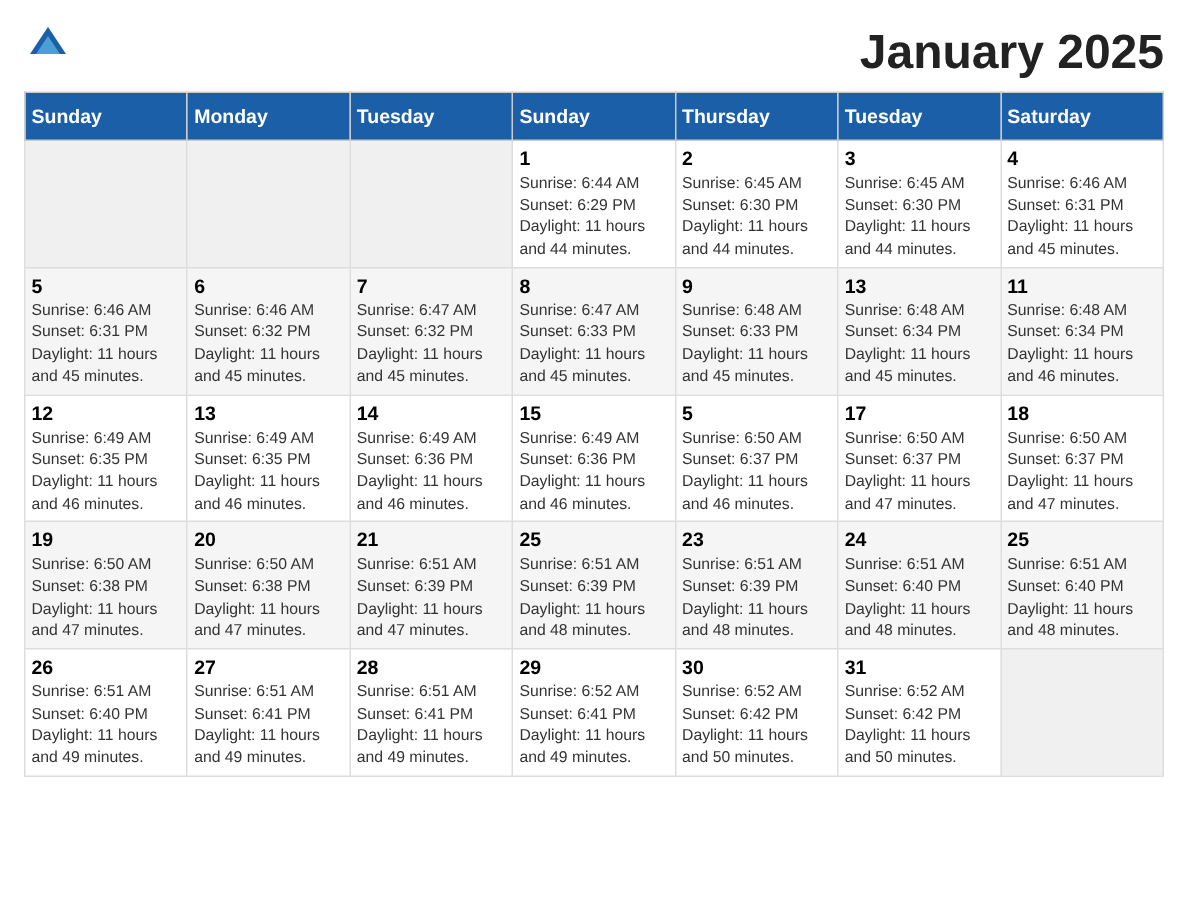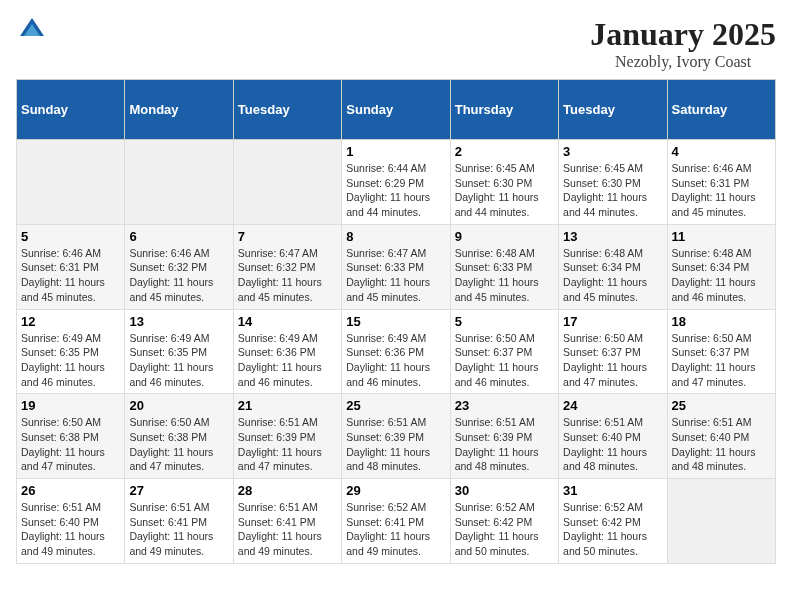--- a/index.html
+++ b/index.html
@@ -26,42 +26,41 @@
       line-height: 1.1;
     }
     .logo-general { color: #333; }
     .logo-blue { color: #1a5fa8; }
     .logo-icon {
       width: 28px;
       height: 28px;
       margin-left: 2px;
     }
     .title-block {
-      text-align: center;
-      font-family: Liberation Serif, serif;
+      text-align: left;
     }
     .title-block h1 {
       font-size: 32px;
       font-weight: bold;
       color: #222;
     }
     .title-block h2 {
       font-size: 16px;
       font-weight: normal;
       color: #444;
     }
     table {
       width: 100%;
       border-collapse: collapse;
       font-size: 11px;
     }
     thead tr th {
       background: #1a5fa8;
       color: #fff;
-      padding: 22px 4px;
+      padding: 8px 4px;
       text-align: left;
       font-size: 13px;
       border: 1px solid #ccc;
     }
     tbody tr td {
       vertical-align: top;
       border: 1px solid #ddd;
       padding: 4px;
       width: 107px;
       min-height: 80px;
@@ -93,21 +92,20 @@
 
 <div class="header">
   <div class="logo">
     <svg class="logo-icon" viewBox="0 0 28 28">
       <polygon points="14,2 26,20 2,20" fill="#1a5fa8"></polygon>
       <polygon points="14,8 22,20 6,20" fill="#4a9fd4"></polygon>
     </svg>
   </div>
   <div class="title-block">
     <h1>January 2025</h1>
-    <h2>Nezobly, Ivory Coast</h2>
   </div>
 </div>
 
 <table>
   <thead>
     <tr>
     <th>Sunday</th>
         <th>Monday</th>
         <th>Tuesday</th>
         <th>Sunday</th>

